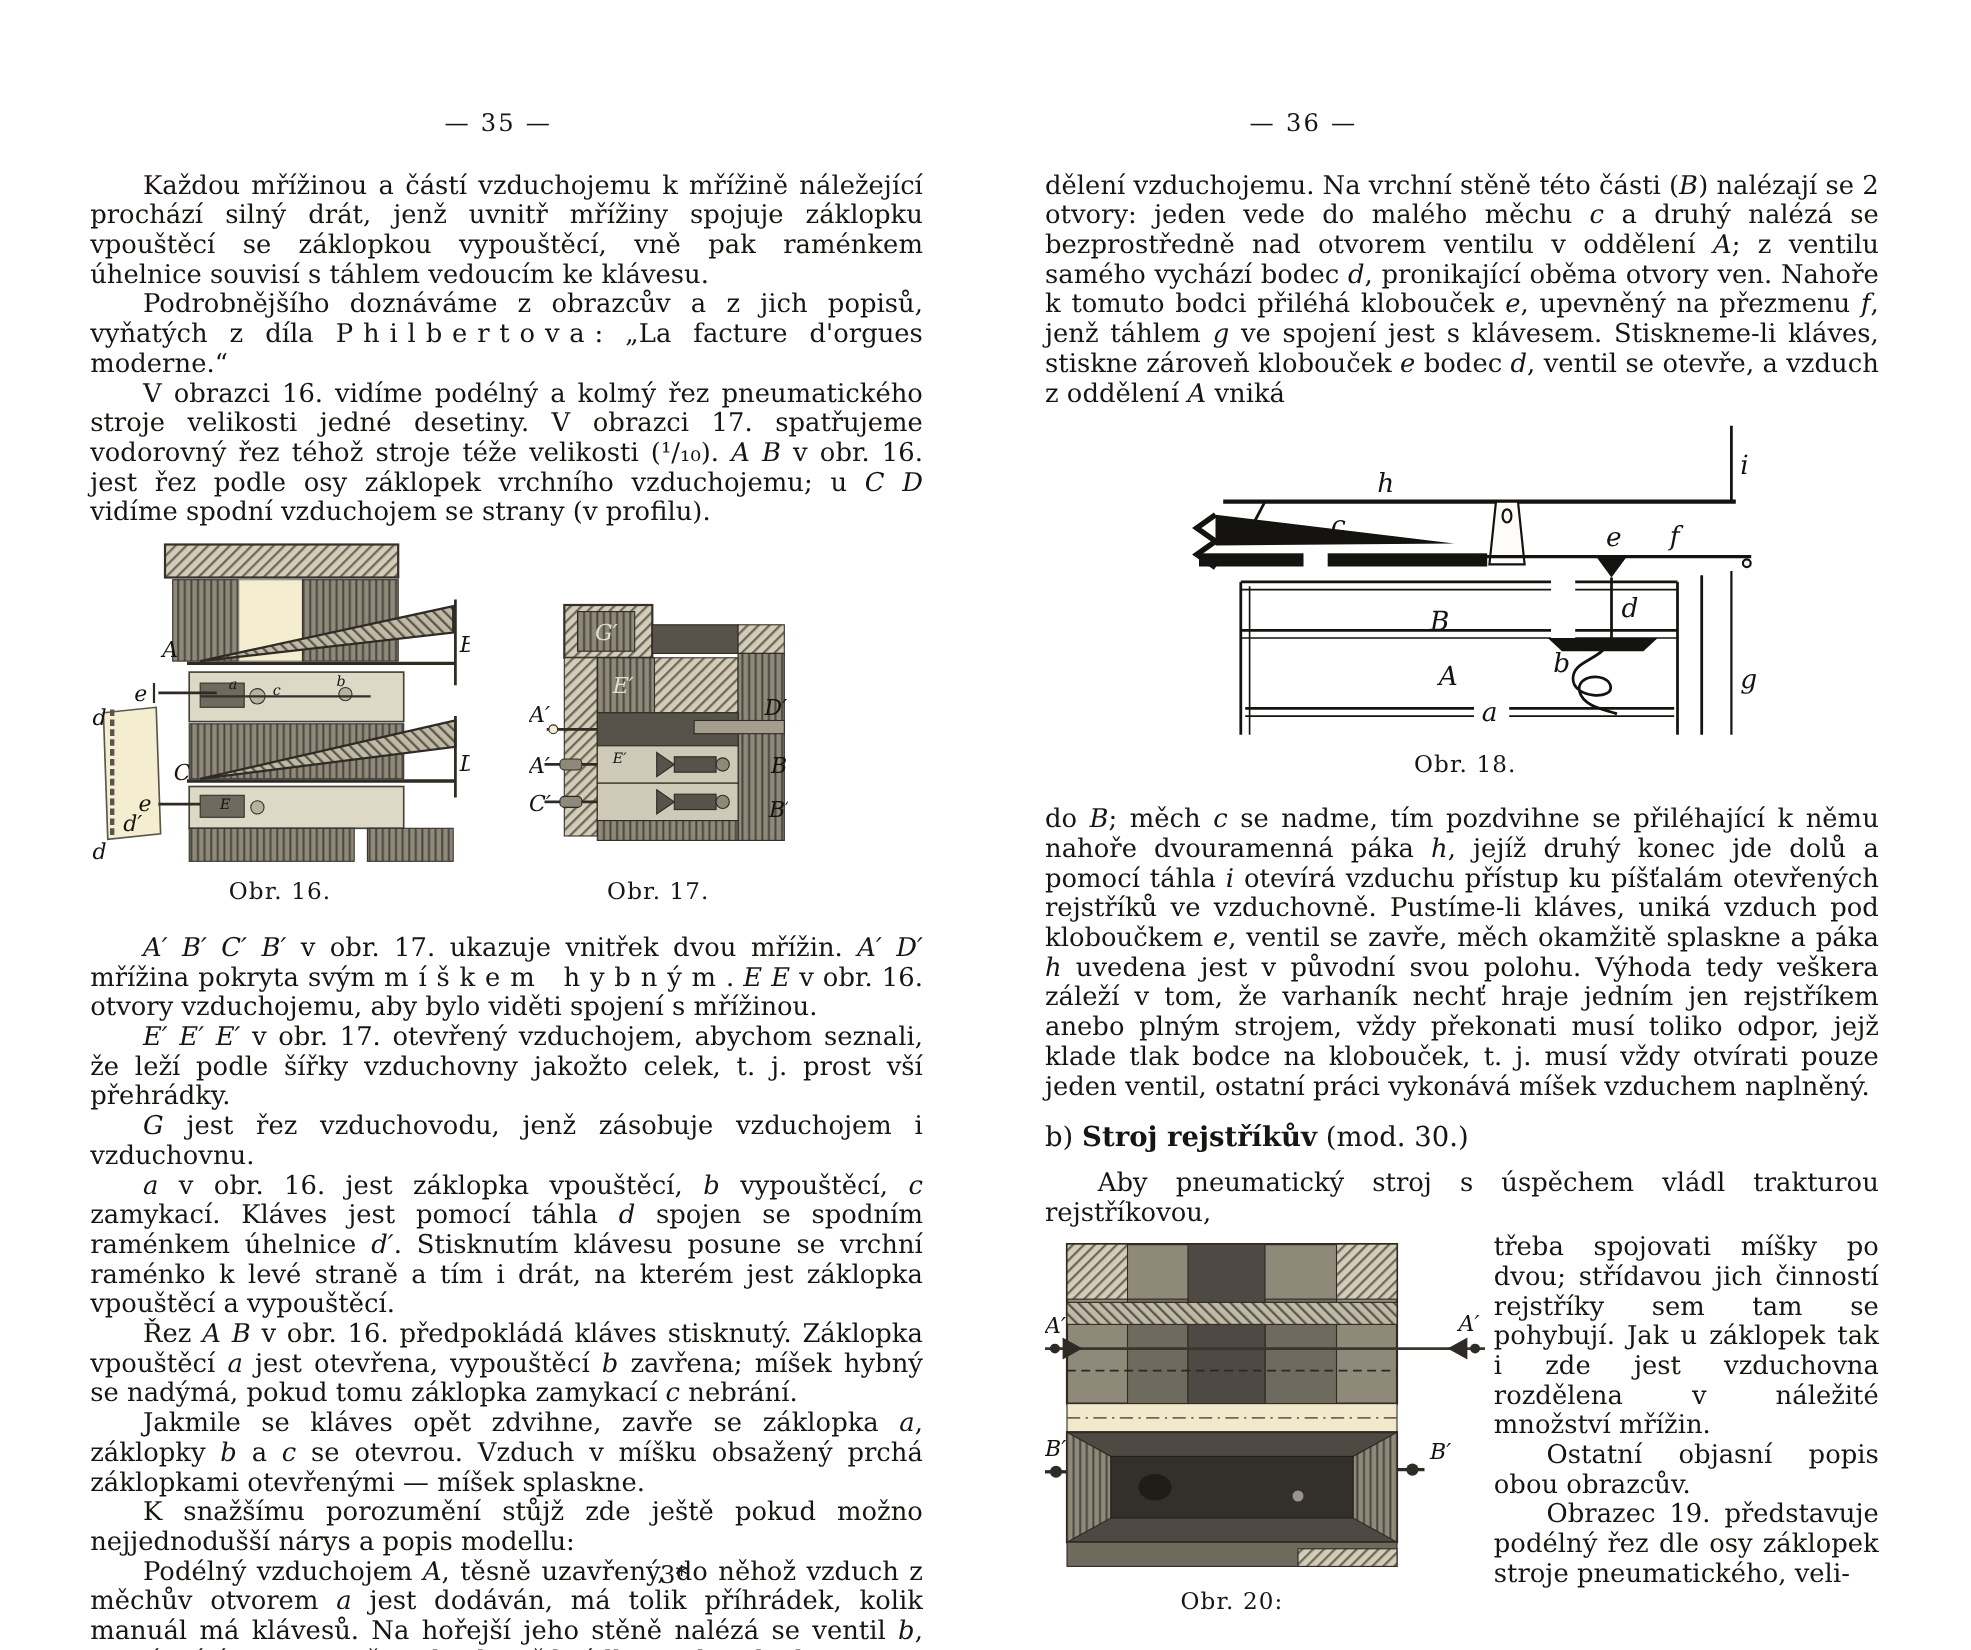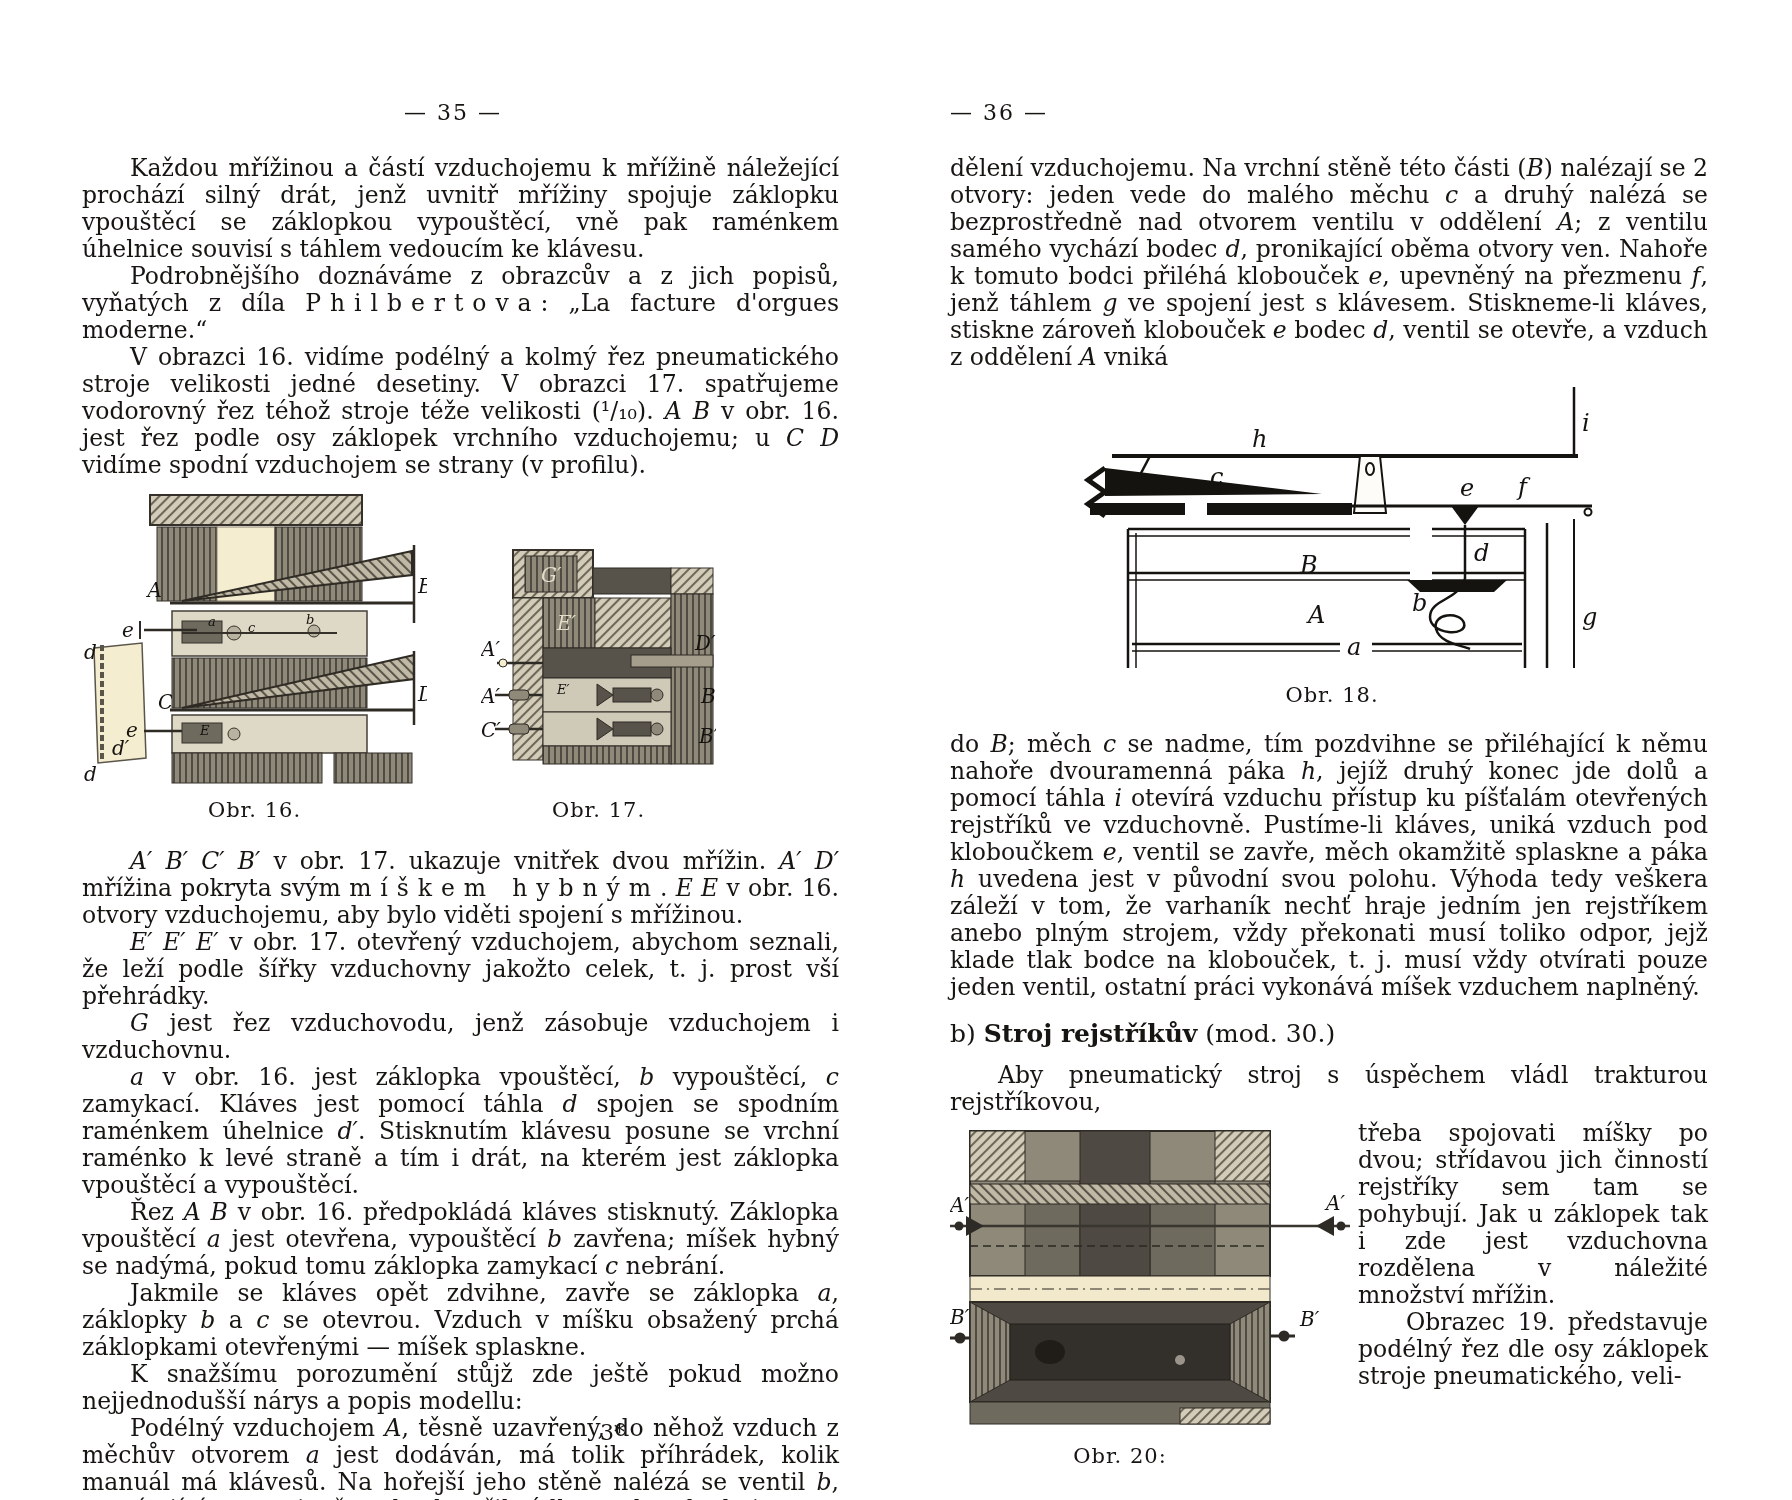--- a/index.html
+++ b/index.html
@@ -3,21 +3,21 @@
 <meta charset="utf-8">
 <style>
   html,body{margin:0;padding:0;background:#ffffff;}
   body{width:1792px;height:1500px;position:relative;overflow:hidden;
        font-family:"DejaVu Serif","Liberation Serif",serif;color:#171511;}
   .page{position:absolute;top:100px;}
   .page-left{left:82px;width:757px;}
   .page-right{left:950px;width:758px;}
   .pagenum{font-size:22px;letter-spacing:2px;white-space:nowrap;width:fit-content;margin-bottom:30px;}
   .pagenum.pl{margin-left:322px;text-align:right;}
-  .pagenum.pr{}
+  .pagenum.pr{margin-left:186px;}
   p.body{font-size:23.5px;line-height:27px;text-align:justify;margin:0;text-indent:48px;}
   p.body.noindent{text-indent:0;}
   .it{font-style:italic;}
   .bold{font-weight:bold;}
   .lsp{letter-spacing:.38em;}
   .figrow{display:flex;align-items:flex-end;margin:14px 0 26px 0;}
   .figblock{text-align:center;}
   .figcap{font-size:21px;margin-top:10px;letter-spacing:1px;}
   .fig18wrap{margin:12px 0 24px 6px;text-align:center;}
   .heading{font-size:25px;text-align:left;margin:18px 0 14px 0;}
@@ -253,15 +253,16 @@
         <text class="flab" x="0" y="198">B′</text>
         <line x1="320" y1="210" x2="345" y2="210" stroke="#2e2b26" stroke-width="3"></line>
         <circle cx="334" cy="210" r="5.5" fill="#2e2b26"></circle>
         <text class="flab" x="350" y="200">B′</text>
         <rect x="20" y="276" width="300" height="22" fill="#6e6a5e" stroke="#2e2a24"></rect>
         <rect x="230" y="282" width="90" height="16" fill="url(#hatch)" stroke="#2e2a24"></rect>
       </svg>
       <div class="figcap" style="width:340px">Obr. 20:</div>
     </div>
     <p class="body noindent"><span>třeba spojovati míšky po dvou; střídavou jich činností rejstříky sem tam se pohybují. Jak u záklopek tak i zde jest vzduchovna rozdělena v náležité množství mřížin.</span></p>
+    <p class="body"><span>Ostatní objasní popis obou obrazcův.</span></p>
     <p class="body"><span>Obrazec 19. představuje podélný řez dle osy záklopek stroje pneumatického, veli-</span></p>
   </div>
 </div>
 
 </body></html>

